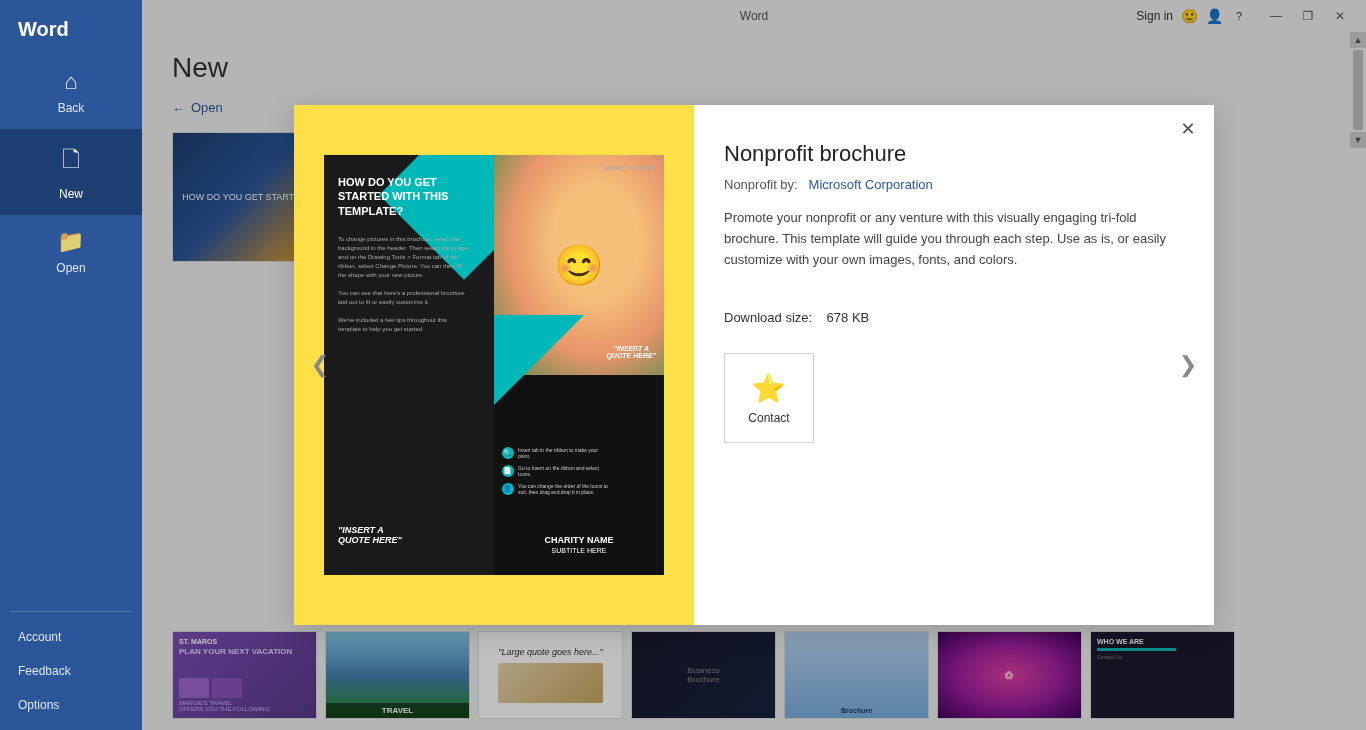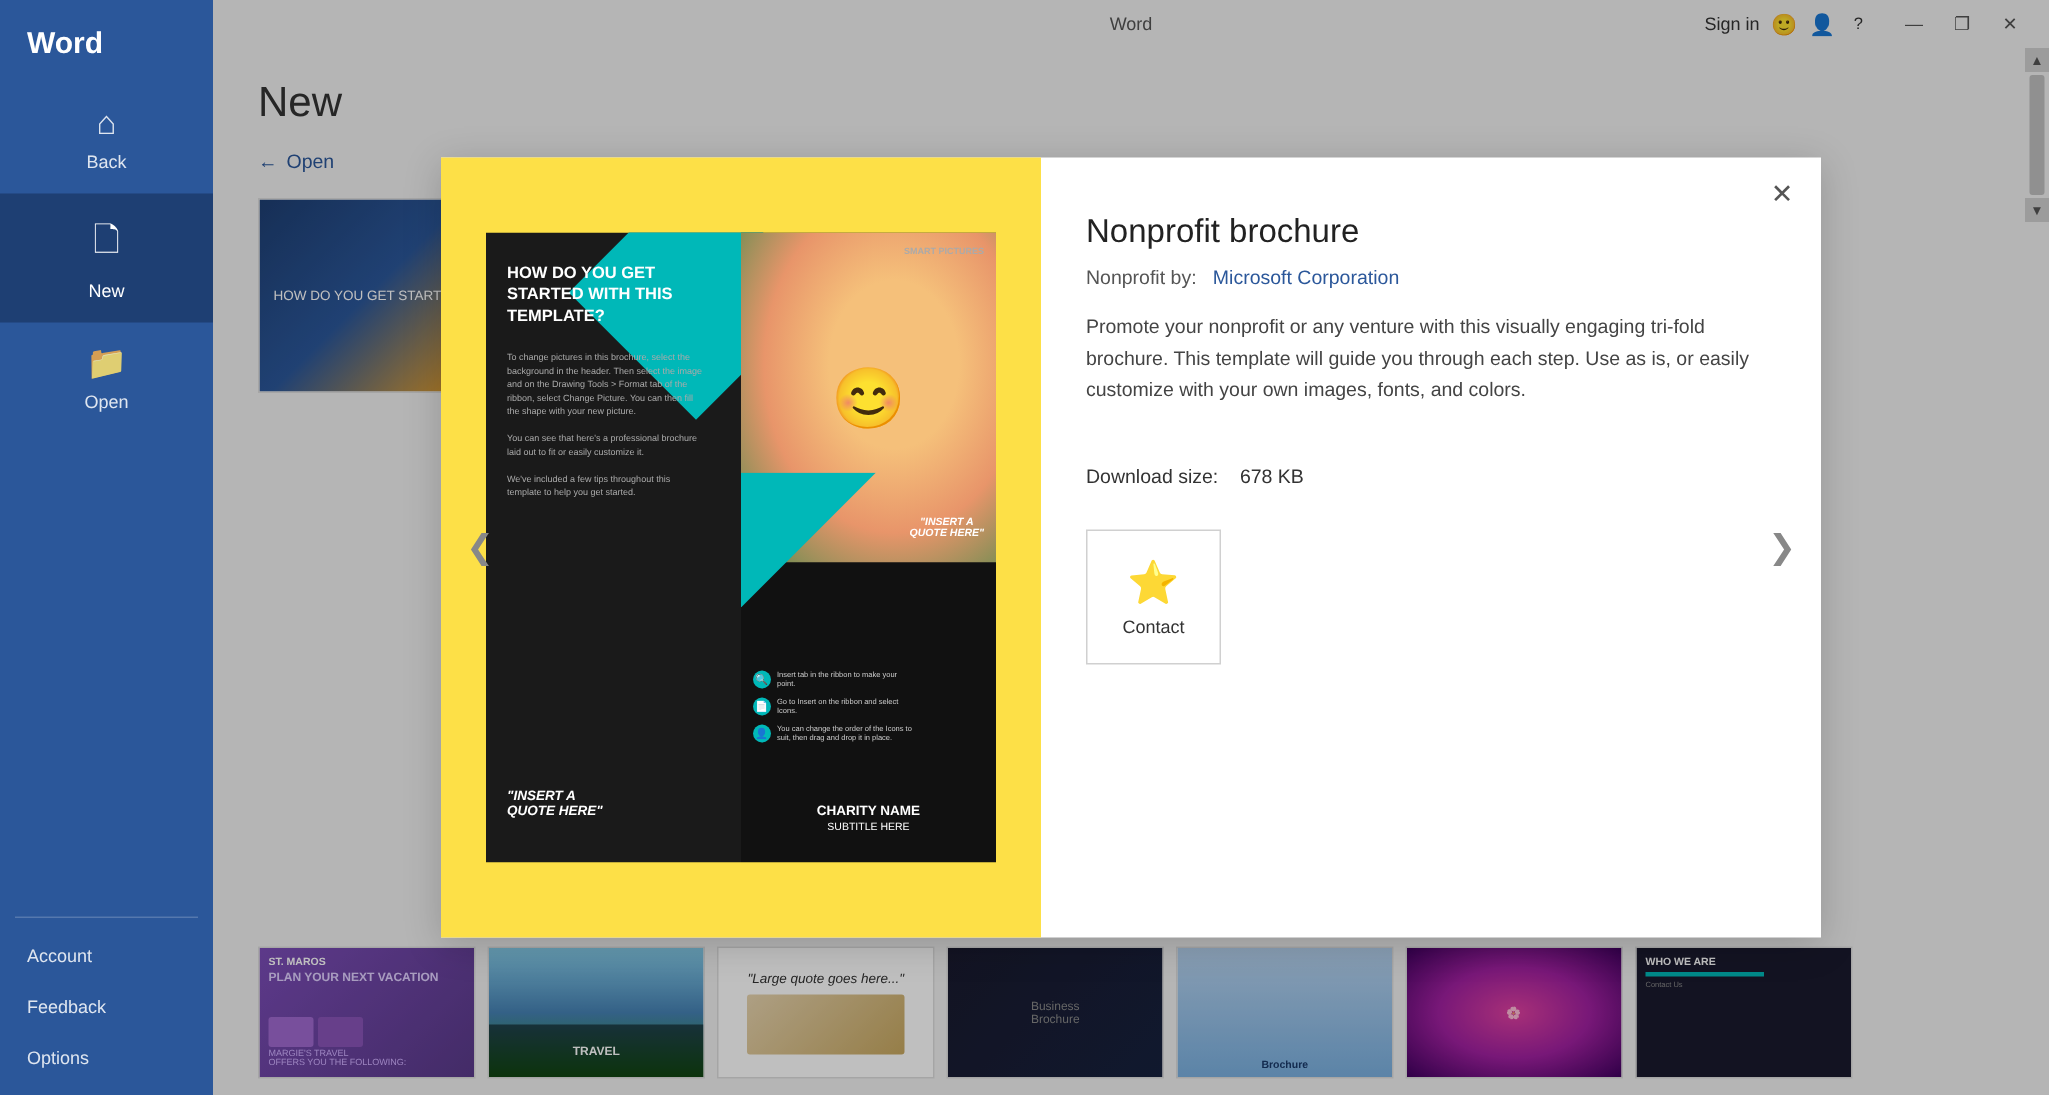--- a/index.html
+++ b/index.html
@@ -556,21 +556,21 @@
           <div style="display:flex;gap:3px;margin-top:auto;">
             <div style="width:30px;height:20px;background:#a06ad0;border-radius:2px;"></div>
             <div style="width:30px;height:20px;background:#8a55b8;border-radius:2px;"></div>
           </div>
           <div style="color:#d0b0ff;font-size:6px;margin-top:2px;">MARGIE'S TRAVEL<br>OFFERS YOU THE FOLLOWING:</div>
         </div>
       </div>
 
       <div class="bottom-thumb">
         <div style="width:100%;height:100%;background:linear-gradient(180deg,#87CEEB,#4682B4,#228B22);display:flex;align-items:flex-end;justify-content:center;">
-          <div style="background:rgba(0,0,0,0.5);width:100%;text-align:center;color:white;font-size:8px;font-weight:700;padding:13px;">TRAVEL</div>
+          <div style="background:rgba(0,0,0,0.5);width:100%;text-align:center;color:white;font-size:8px;font-weight:700;padding:3px;">TRAVEL</div>
         </div>
       </div>
 
       <div class="bottom-thumb">
         <div style="width:100%;height:100%;background:white;display:flex;flex-direction:column;align-items:center;justify-content:center;padding:6px;">
           <div style="font-size:9px;color:#333;text-align:center;font-style:italic;">"Large quote goes here..."</div>
           <div style="width:80%;height:40px;background:linear-gradient(135deg,#e8d5b0,#c8a860);margin-top:6px;border-radius:2px;"></div>
         </div>
       </div>
 

